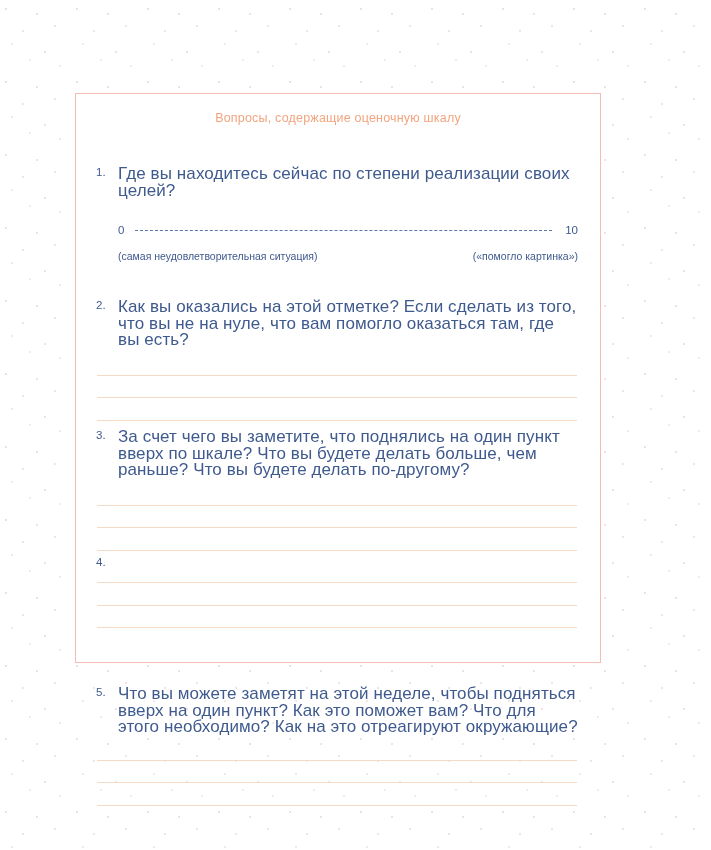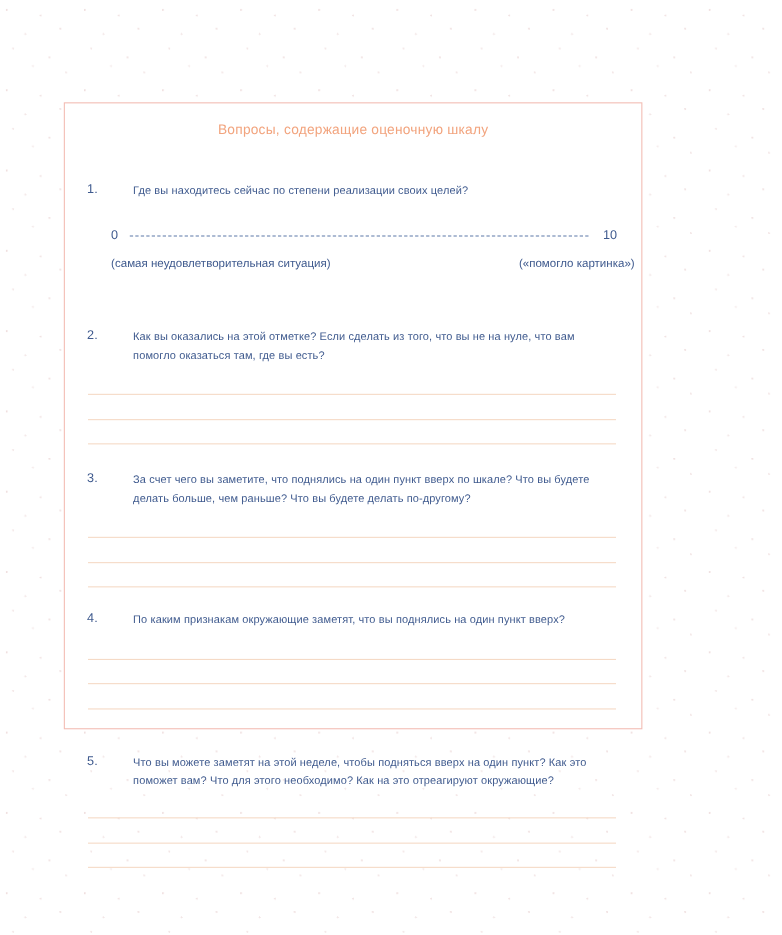--- a/index.html
+++ b/index.html
@@ -31,21 +31,21 @@
       radial-gradient(circle at 30px 60px, rgba(226,196,196,0.38) 0.7px, rgba(0,0,0,0) 1.1px),
       radial-gradient(circle at 55px 26px, rgba(226,196,196,0.45) 0.7px, rgba(0,0,0,0) 1.1px),
       radial-gradient(circle at 60px 66px, rgba(226,196,196,0.40) 0.7px, rgba(0,0,0,0) 1.1px);
     background-size: 71px 73px;
     background-repeat: repeat;
   }
 
   
   #sheet {
     position: absolute;
-    left: 58px;
+    left: 75px;
     top: 93px;
     width: 526px;
     height: 570px;
     box-sizing: border-box;
     border: 1.5px solid #F3BDB4;
     background: #ffffff;
     z-index: 1;
   }
 
   #page-title {
@@ -75,25 +75,24 @@
   .q-number {
     position: absolute;
     left: 20px;
     top: 0;
     font-size: 11.5px;
     color: #3F5A8E;
     letter-spacing: 0.2px;
   }
 
   .q-text {
-    font-size: 10px;
+    font-size: 17px;
     line-height: 16.5px;
     color: #3F5A8E;
     letter-spacing: 0.1px;
-    margin-left: 20px;
   }
 
   
   .scale-row {
     position: relative;
     height: 20px;
     margin-left: 42px;
     margin-right: 22px;
   }
   .scale-endpoint {
@@ -110,21 +109,21 @@
     left: 17px;
     right: 26px;
     top: 10px;
     height: 0;
     border-top: 1.3px dashed #5C78A8;
   }
 
   .anchor-row {
     position: relative;
     margin-left: 42px;
-    margin-right: 6px;
+    margin-right: 22px;
     margin-top: 8px;
     height: 16px;
   }
   .anchor-label {
     position: absolute;
     top: 0;
     font-size: 10.5px;
     color: #3F5A8E;
     line-height: 16px;
     white-space: nowrap;
@@ -190,21 +189,20 @@
     <div class="answer-lines" style="margin-top:26px;">
       <div class="answer-line"></div>
       <div class="answer-line"></div>
       <div class="answer-line"></div>
     </div>
   </div>
 
   <div class="question-block" style="top:462px;">
     <div class="q-row">
       <span class="q-number">4.</span>
-      <div class="q-text">По каким признакам окружающие заметят, что вы поднялись на один пункт вверх?</div>
     </div>
     <div class="answer-lines" style="margin-top:26px;">
       <div class="answer-line"></div>
       <div class="answer-line"></div>
       <div class="answer-line"></div>
     </div>
   </div>
 
   <div class="question-block" style="top:592px;">
     <div class="q-row">

